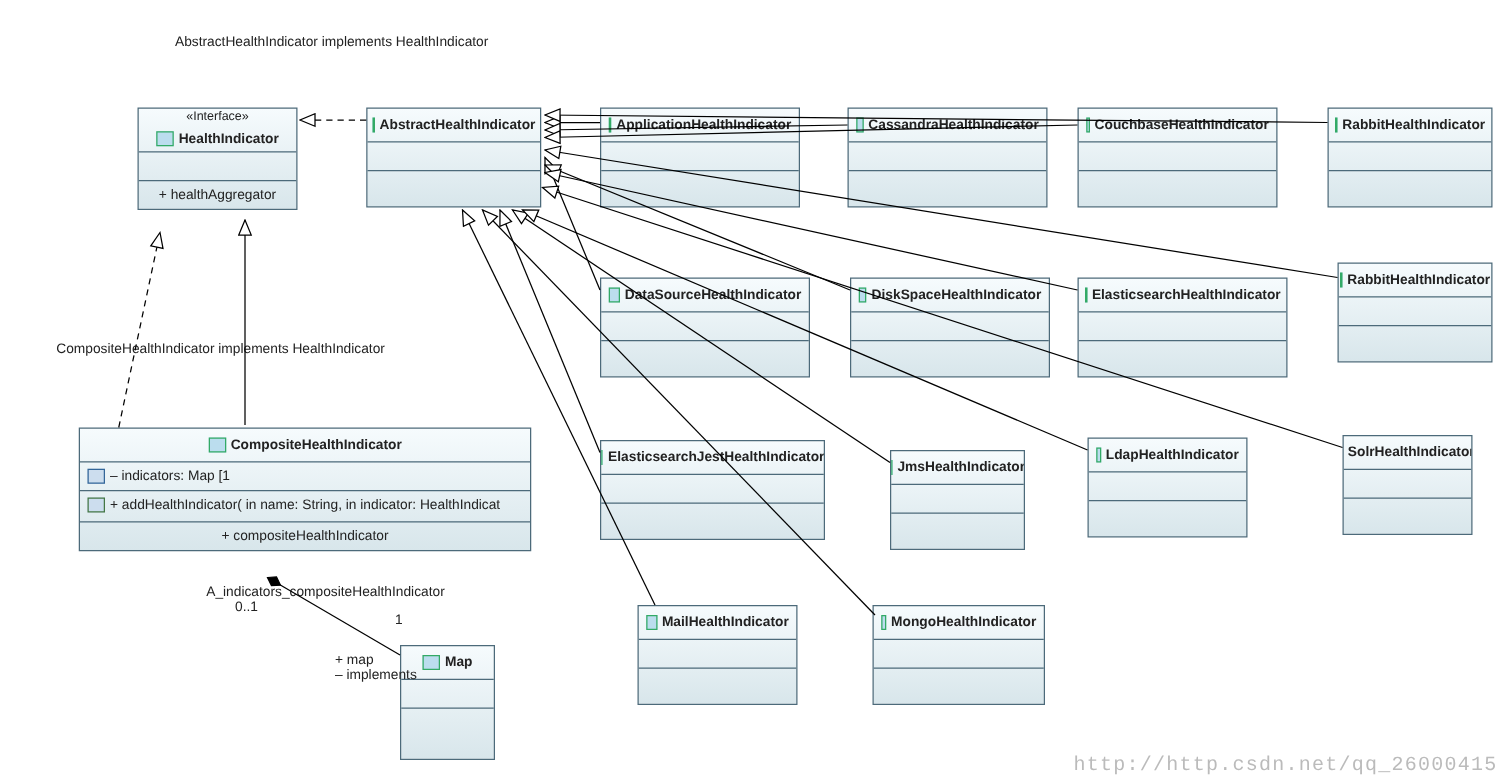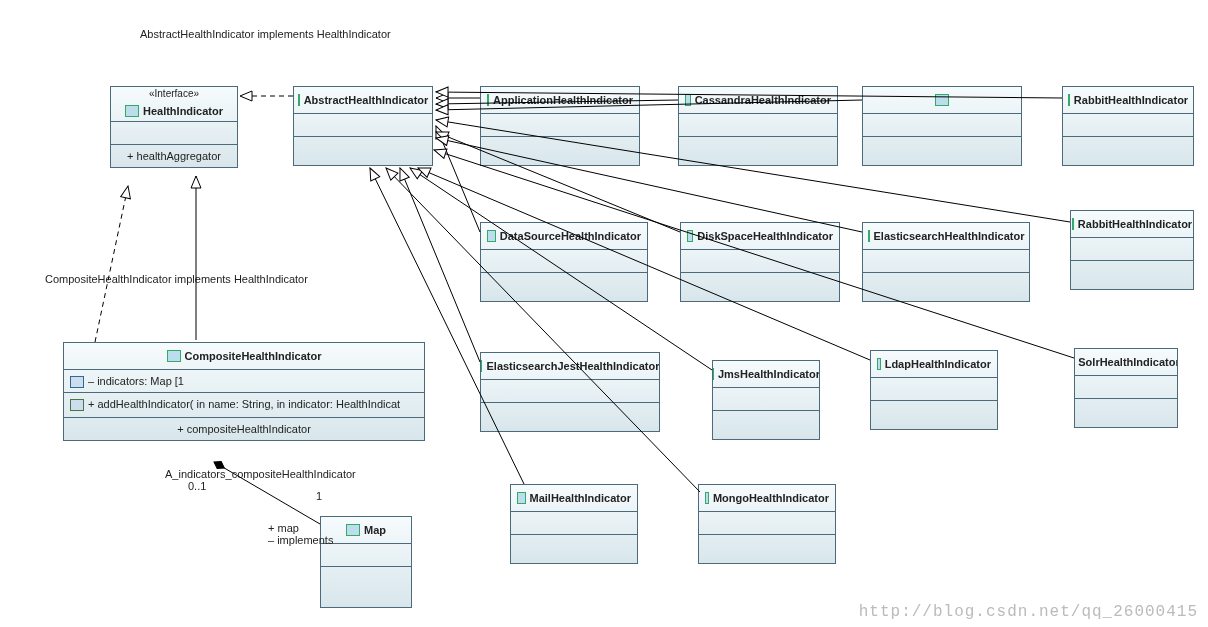--- a/index.html
+++ b/index.html
@@ -53,20 +53,21 @@
     <div class="hdr">
         <span class="ico"></span>
         <span>CassandraHealthIndicator</span>
       </div>
     <div class="row"></div>
       <div class="row" style="height:28px"></div>
   </div>
   <div class="cls" style="left:862px;top:86px;width:160px">
     <div class="hdr">
         <span class="ico"></span>
+        <span>CouchbaseHealthIndicator</span>
       </div>
     <div class="row"></div>
       <div class="row" style="height:28px"></div>
   </div>
   <div class="cls" style="left:1062px;top:86px;width:132px">
     <div class="hdr">
         <span class="ico"></span>
         <span>RabbitHealthIndicator</span>
       </div>
     <div class="row"></div>
@@ -159,21 +160,21 @@
   <div class="cls" style="left:63px;top:342px;width:362px">
     <div class="hdr">
         <span class="ico"></span>
         <span>CompositeHealthIndicator</span>
       </div>
     <div class="row"><span class="mini-ico"></span><span>– indicators: Map [1</span></div>
     <div class="row" style="height:24px"><span class="mini-ico" style="border-color:#474"></span><span>+ addHealthIndicator(  in name: String,    in indicator: HealthIndicat</span></div>
     <div class="row" style="text-align:center">+ compositeHealthIndicator</div>
   </div>
 
-  <div class="cls" style="left:320px;top:516px;width:92px">
+  <div class="cls" style="left:320px;top:516px;width:76px">
     <div class="hdr">
         <span class="ico"></span>
         <span>Map</span>
       </div>
     <div class="row"></div>
       <div class="row" style="height:40px"></div>
   </div>
 
   <div class="lbl" style="left:165px;top:468px">A_indicators_compositeHealthIndicator</div>
   <div class="lbl" style="left:188px;top:480px">0..1</div>
@@ -210,14 +211,14 @@
       <line x1="712" y1="370" x2="410" y2="168" marker-end="url(#tri)"></line>
       <line x1="870" y1="360" x2="418" y2="168" marker-end="url(#tri)"></line>
       <line x1="1074" y1="358" x2="434" y2="150" marker-end="url(#tri)"></line>
       <line x1="524" y1="484" x2="370" y2="168" marker-end="url(#tri)"></line>
       <line x1="700" y1="492" x2="386" y2="168" marker-end="url(#tri)"></line>
     </g>
 
     <line x1="214" y1="462" x2="320" y2="524" stroke="#000" marker-start="url(#dia)"></line>
   </svg>
 
-  <div class="watermark">http://blog.csdn.net/qq_26000415</div>
+  <div class="watermark">http://http.csdn.net/qq_26000415</div>
 </div>
 
 </body></html>

